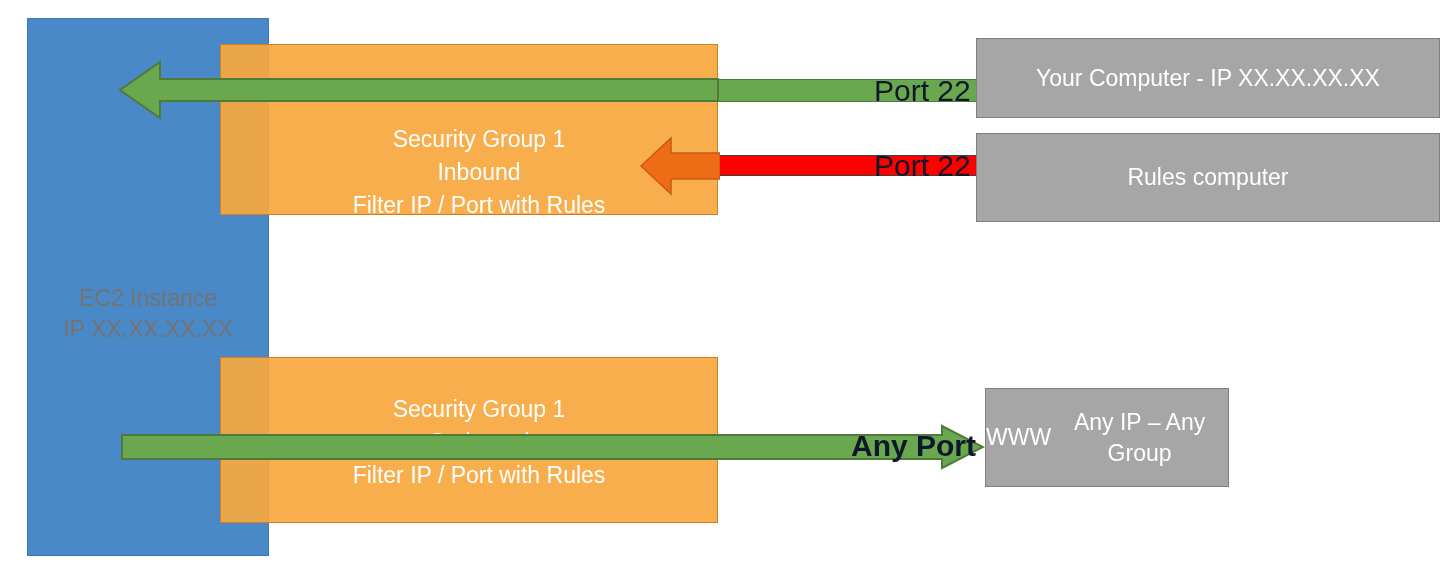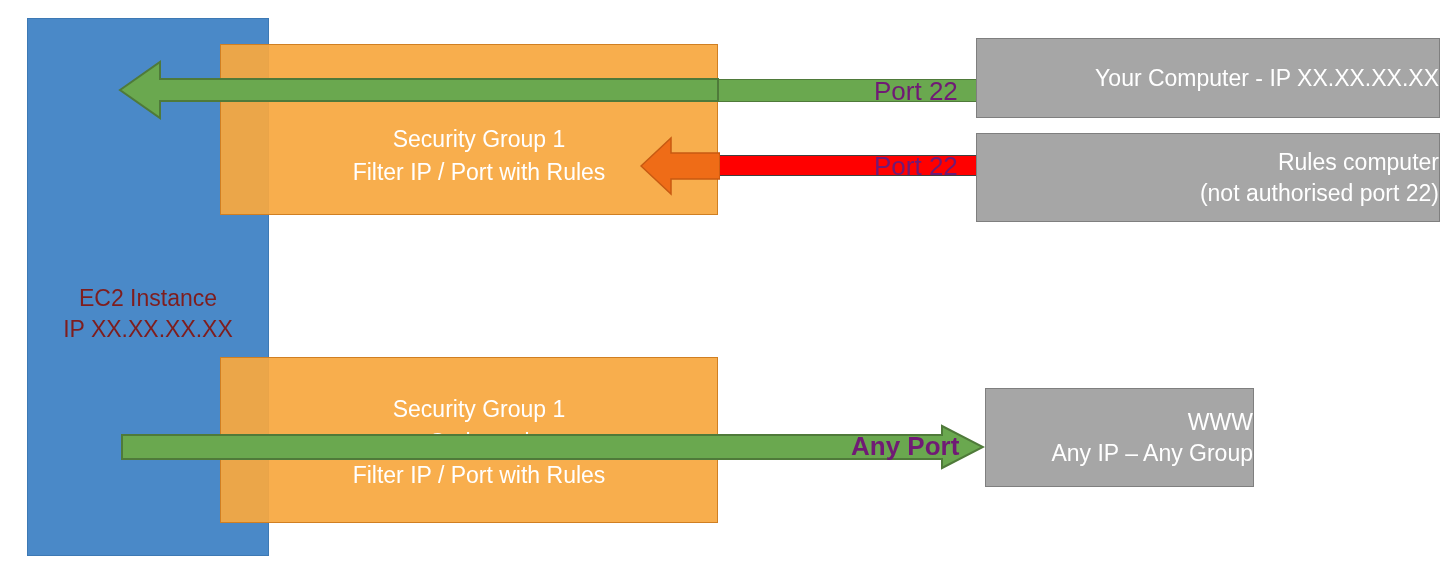--- a/index.html
+++ b/index.html
@@ -29,21 +29,21 @@
     border: 1px solid #3d79b4;
     box-sizing: border-box;
     z-index: 2;
   }
   .ec2-label {
     position: absolute;
     left: 27px;
     top: 252px;
     width: 242px;
     text-align: center;
-    color: #7f1d1d;
+    color: #737373;
     font-size: 23px;
     line-height: 31px;
     z-index: 6;
     white-space: pre-line;
   }
 
   
   .sg-box {
     position: absolute;
     background: rgba(247,168,63,0.93);
@@ -137,51 +137,51 @@
   
   .gray-box {
     position: absolute;
     background: #a6a6a6;
     border: 1px solid #7f7f7f;
     box-sizing: border-box;
     color: #ffffff;
     font-size: 23px;
     line-height: 31px;
     display: flex;
-    flex-direction: column;
-    align-items: flex-end;
+    flex-direction: row;
+    align-items: center;
     justify-content: center;
     text-align: center;
     z-index: 4;
   }
   .gray-your-computer {
     left: 976px;
     top: 38px;
     width: 464px;
     height: 80px;
   }
   .gray-other-computer {
     left: 976px;
     top: 133px;
     width: 464px;
     height: 89px;
   }
   .gray-www {
     left: 985px;
     top: 388px;
-    width: 269px;
+    width: 244px;
     height: 99px;
   }
   .gray-box .ln { display: block; }
 
   
   .port-label {
     position: absolute;
-    color: #701a75;
-    font-size: 26px;
+    color: #0f172a;
+    font-size: 30px;
     line-height: 24px;
     z-index: 8;
     white-space: nowrap;
   }
   .port-label-green-in { left: 874px; top: 79px; }
   .port-label-red-in   { left: 874px; top: 154px; }
   .port-label-any      { left: 851px; top: 434px; font-weight: bold; }
 </style>
 </head>
 <body>
@@ -202,34 +202,34 @@
 
   <div class="bar red-in-seg"></div>
 
   <svg class="orange-arrow" viewBox="0 0 80 60" preserveAspectRatio="none">
     <polygon points="1,30 31,2 31,17 80,17 80,43 31,43 31,58" fill="#ef6c17" stroke="#c75a12" stroke-width="1.5" stroke-linejoin="miter"></polygon>
   </svg>
 
   <div class="sg-box sg-inbound">
     <div class="sg-text">
       <span class="ln">Security Group 1</span>
+      <span class="ln">Inbound</span>
       <span class="ln">Filter IP / Port with Rules</span>
     </div>
   </div>
 
   <div class="port-label port-label-green-in">Port 22</div>
   <div class="port-label port-label-red-in">Port 22</div>
 
   <div class="gray-box gray-your-computer">
     <span class="ln">Your Computer - IP XX.XX.XX.XX</span>
   </div>
 
   <div class="gray-box gray-other-computer">
     <span class="ln">Rules computer</span>
-    <span class="ln">(not authorised port 22)</span>
   </div>
 
   <svg class="green-out-arrow" viewBox="0 0 865 46" preserveAspectRatio="none">
     <polygon points="2,11 822,11 822,2 863,23 822,44 822,35 2,35" fill="#6aa84f" stroke="#4f7a3a" stroke-width="2" stroke-linejoin="miter"></polygon>
   </svg>
 
   <div class="sg-box sg-outbound">
     <div class="sg-text">
       <span class="ln">Security Group 1</span>
       <span class="ln">Outbound</span>

